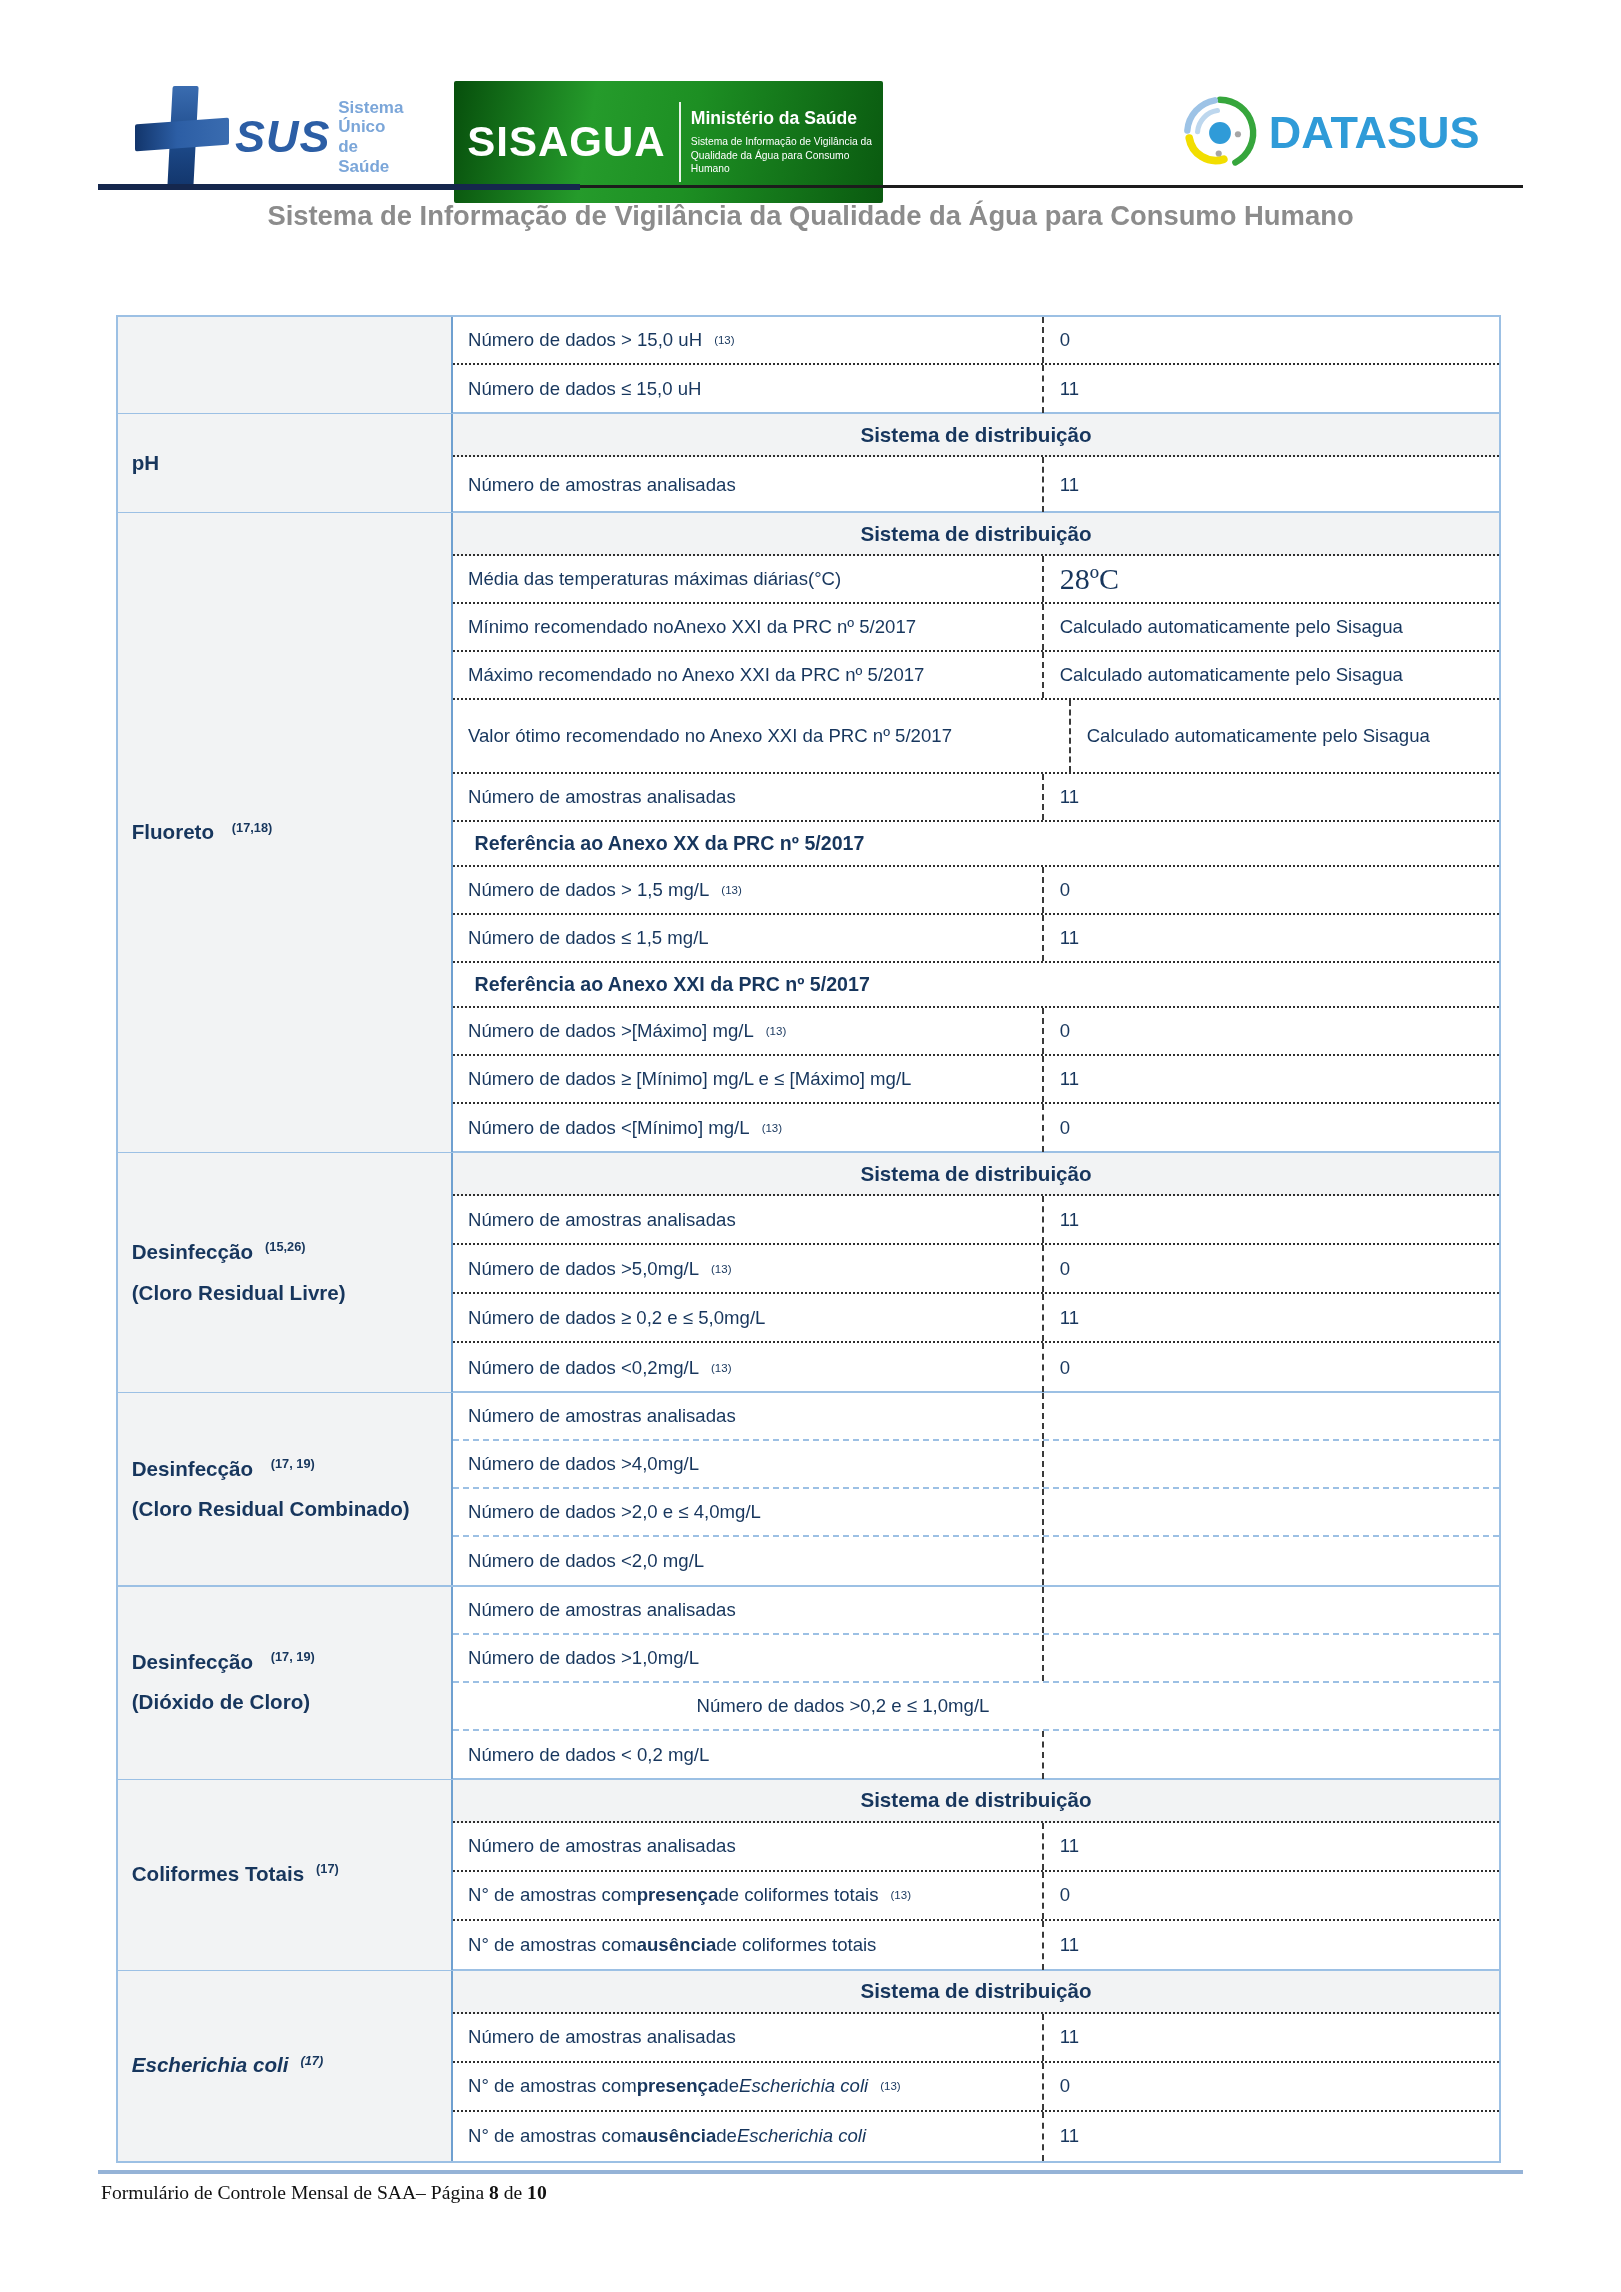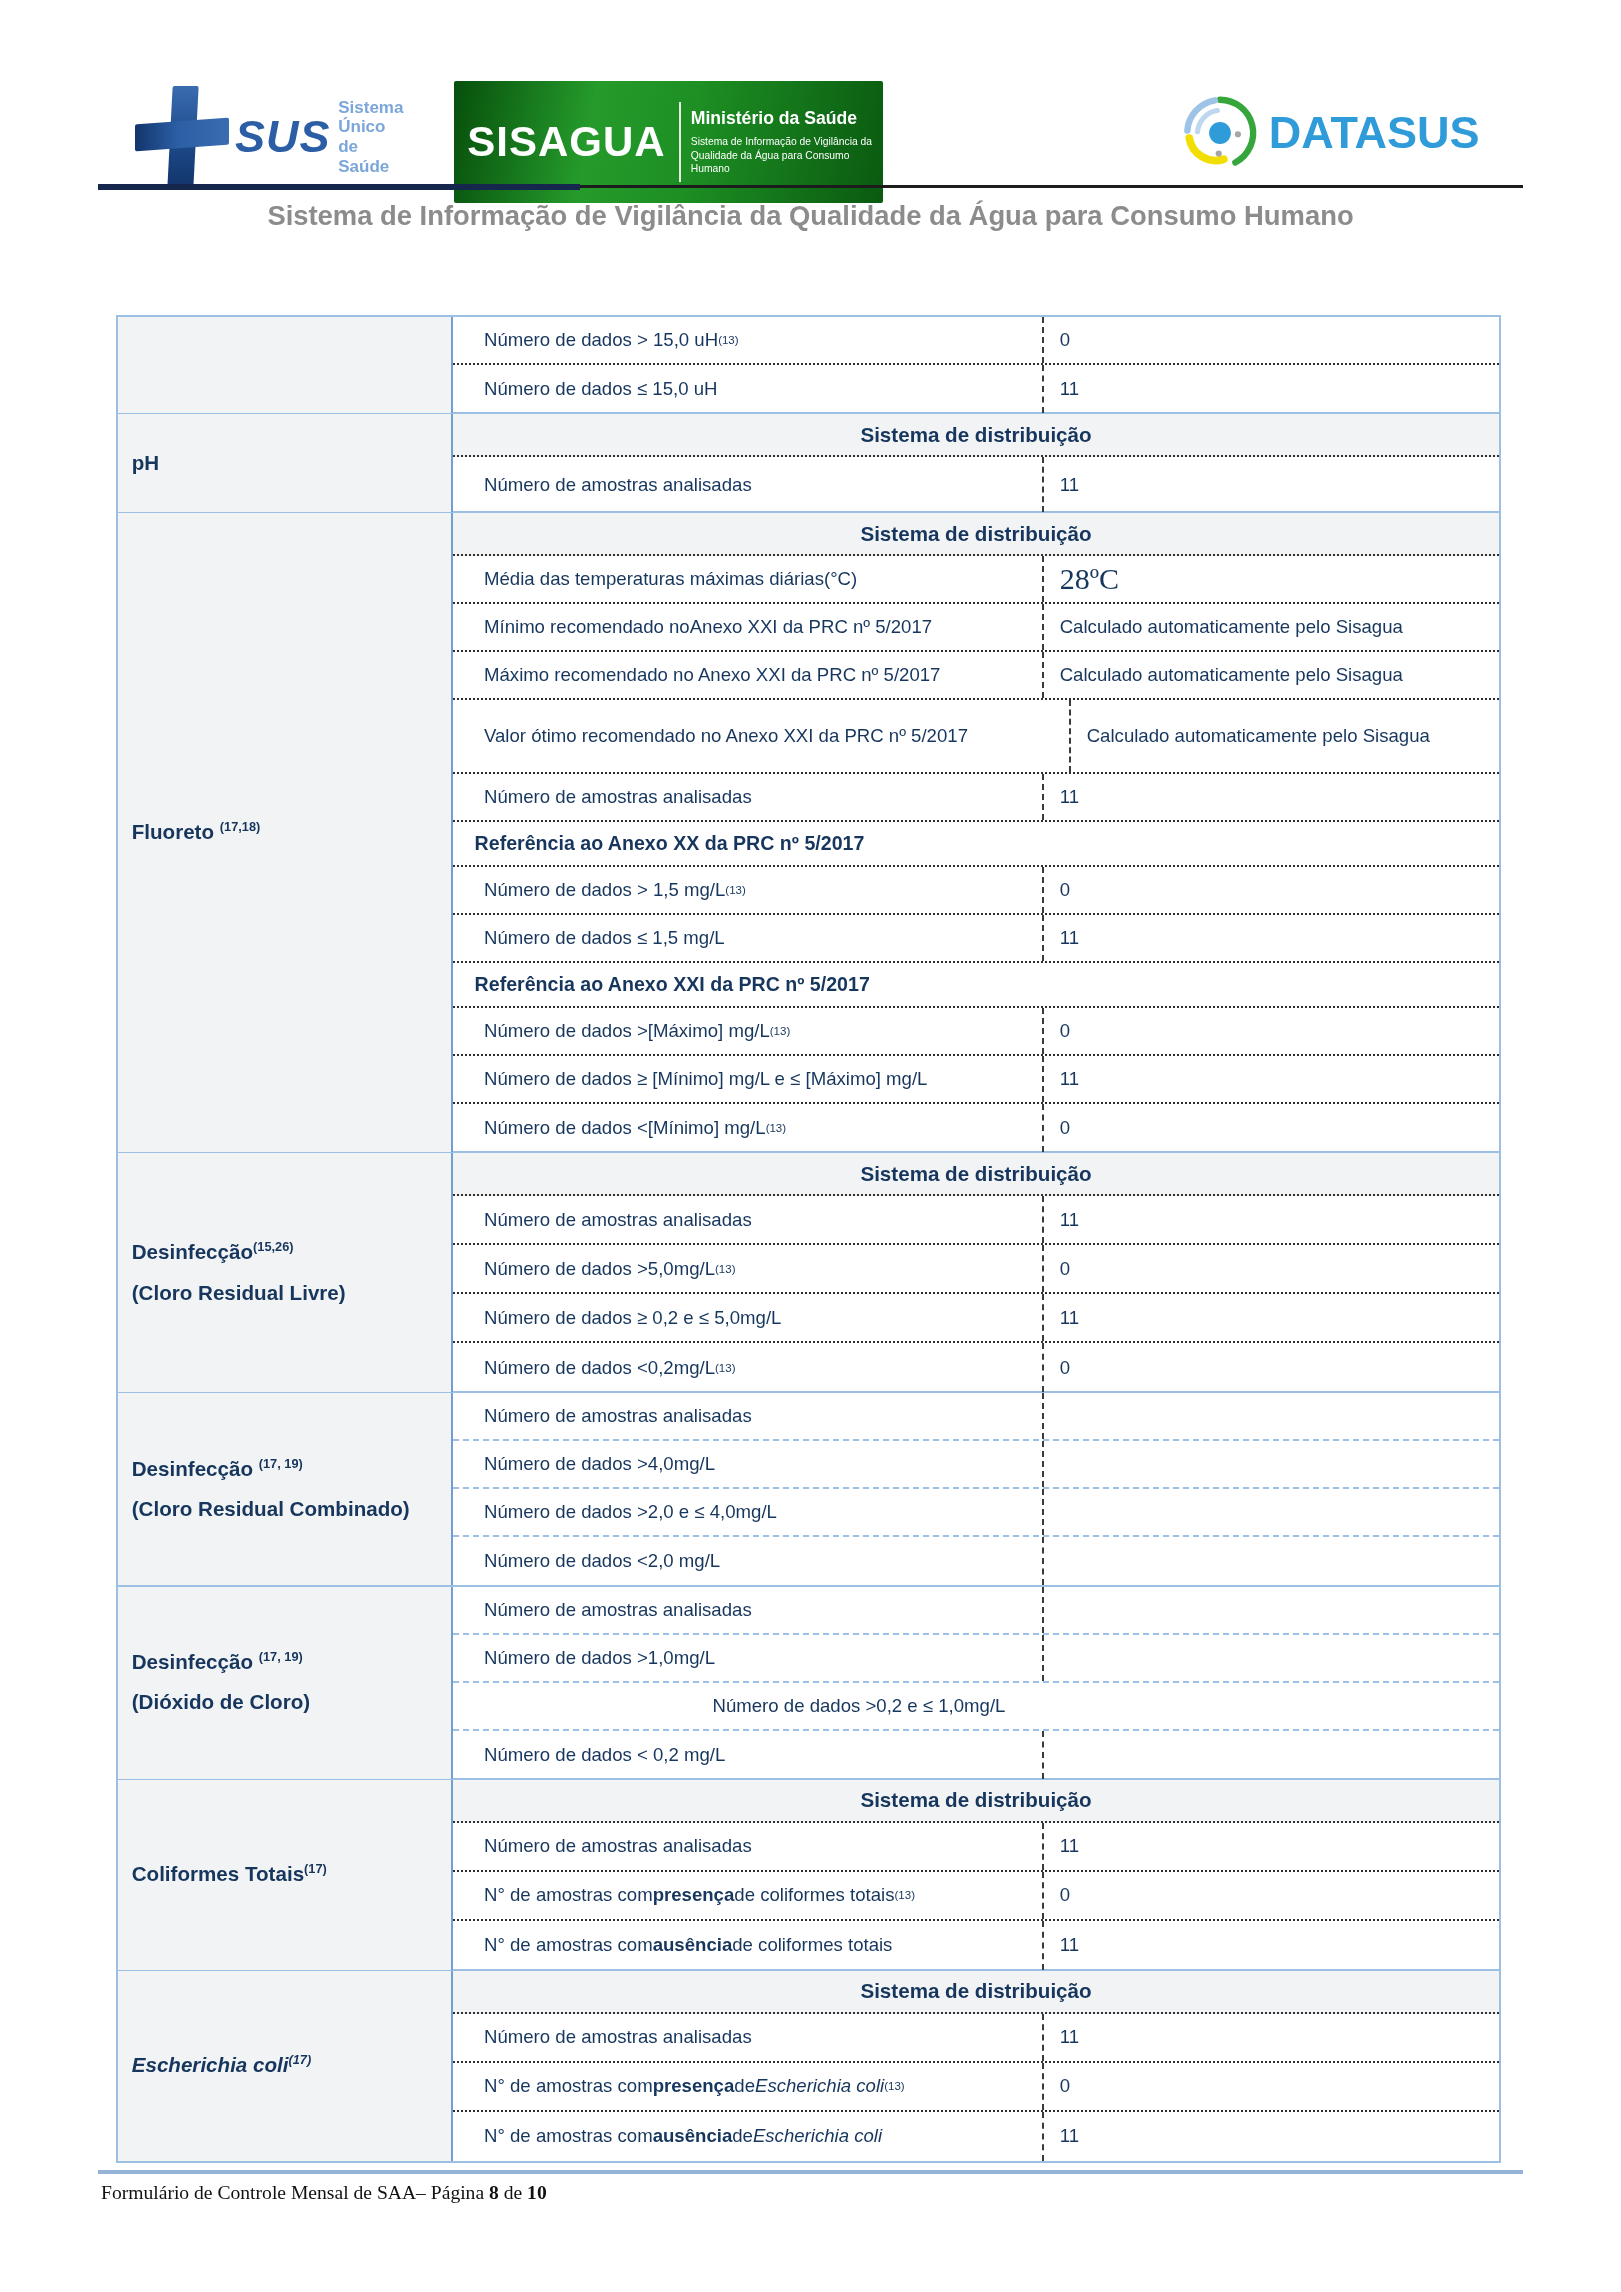--- a/index.html
+++ b/index.html
@@ -51,27 +51,27 @@
   .left-line + .left-line { margin-top:15.7px; }
   .right-part { flex:1; display:flex; flex-direction:column; min-width:0; }
 
   .row { display:flex; align-items:center; }
   .row:not(:last-child) { border-bottom:2px dotted #2e2e2e; }
   .section.blue-div .row:not(:last-child) { border-bottom:2px dashed #9cc0e4; }
 
   .header-row { justify-content:center; background:#f2f3f4; font-weight:bold; font-size:20.6px; }
   .subheader-row { font-weight:bold; font-size:19.6px; padding-left:21.6px; }
   .data-row .cell { height:100%; display:flex; align-items:center; }
-  .cell.mid { width:589px; flex:0 0 auto; padding-left:31px; font-size:18.6px; }
+  .cell.mid { width:589px; flex:0 0 auto; padding-left:15px; font-size:18.6px; }
   .cell.val { flex:1; border-left:2px dashed #3a3a3a; padding-left:15.7px; font-size:18.6px; }
   .cell.val.val-temp { font-family:"Liberation Serif", serif; font-weight:normal; font-size:30px; }
 
   .b { font-weight:bold; }
   .i { font-style:italic; }
-  sup { font-size:0.62em; line-height:0; }
+  sup { font-size:0.62em; line-height:0;margin-left:12px; }
 
   
   .footer-rule { position:absolute; left:98px; top:2170px; width:1425px; height:3.9px; background:#95b3d7; }
   .footer-text { position:absolute; left:101px; top:2182px; font-family:"Liberation Serif", serif;
     font-size:19.6px; color:#111111; }
 </style>
 </head>
 <body>
 
 <div class="logo-band">

